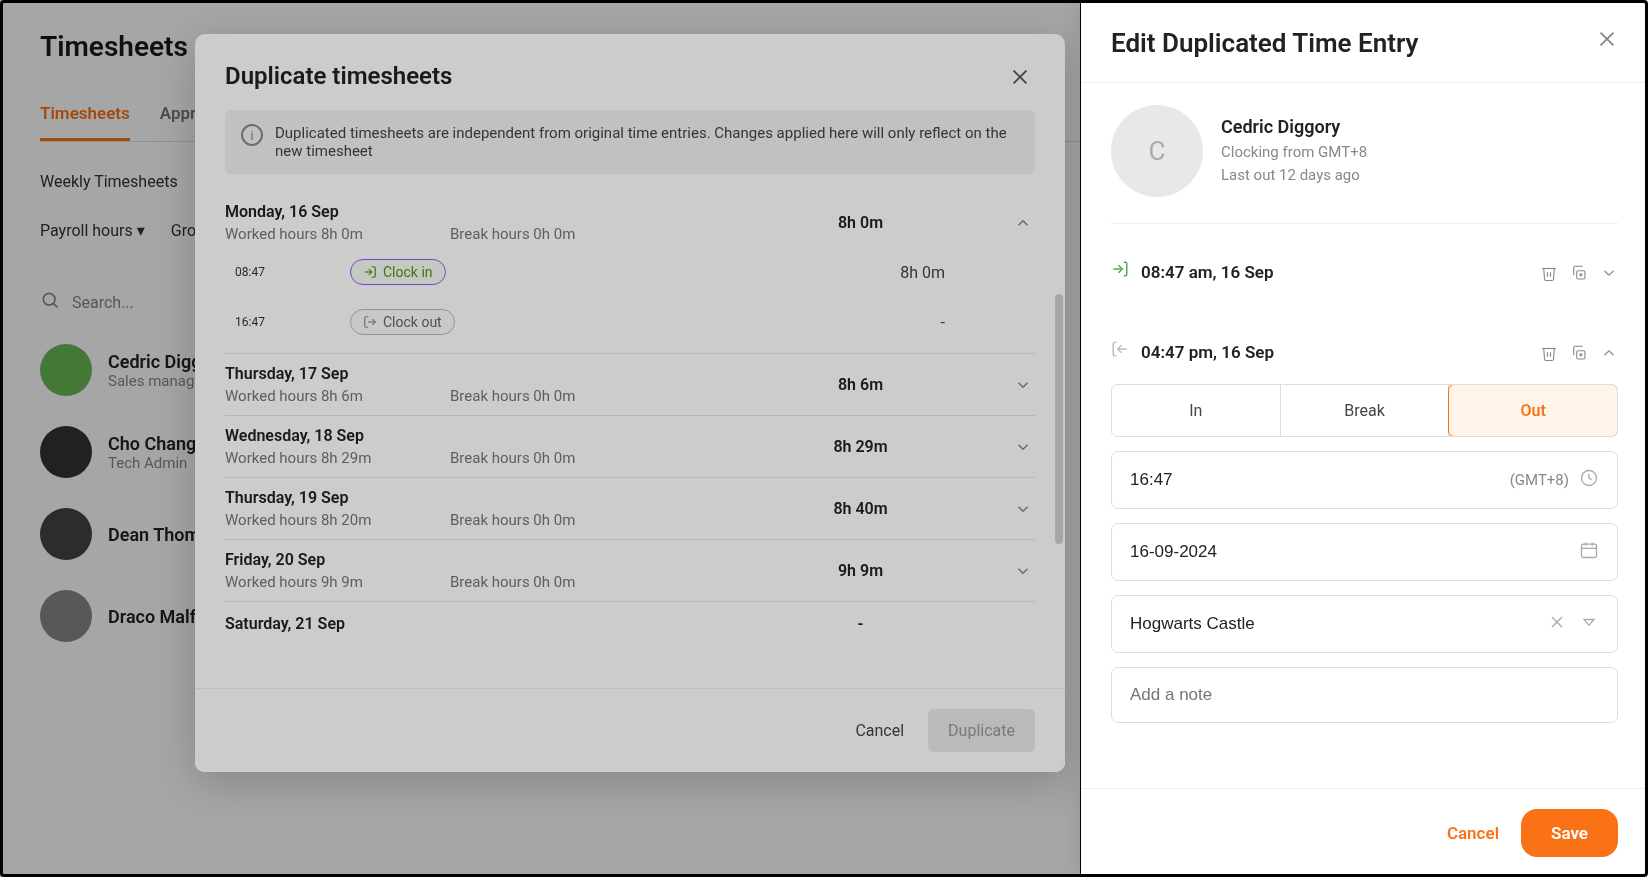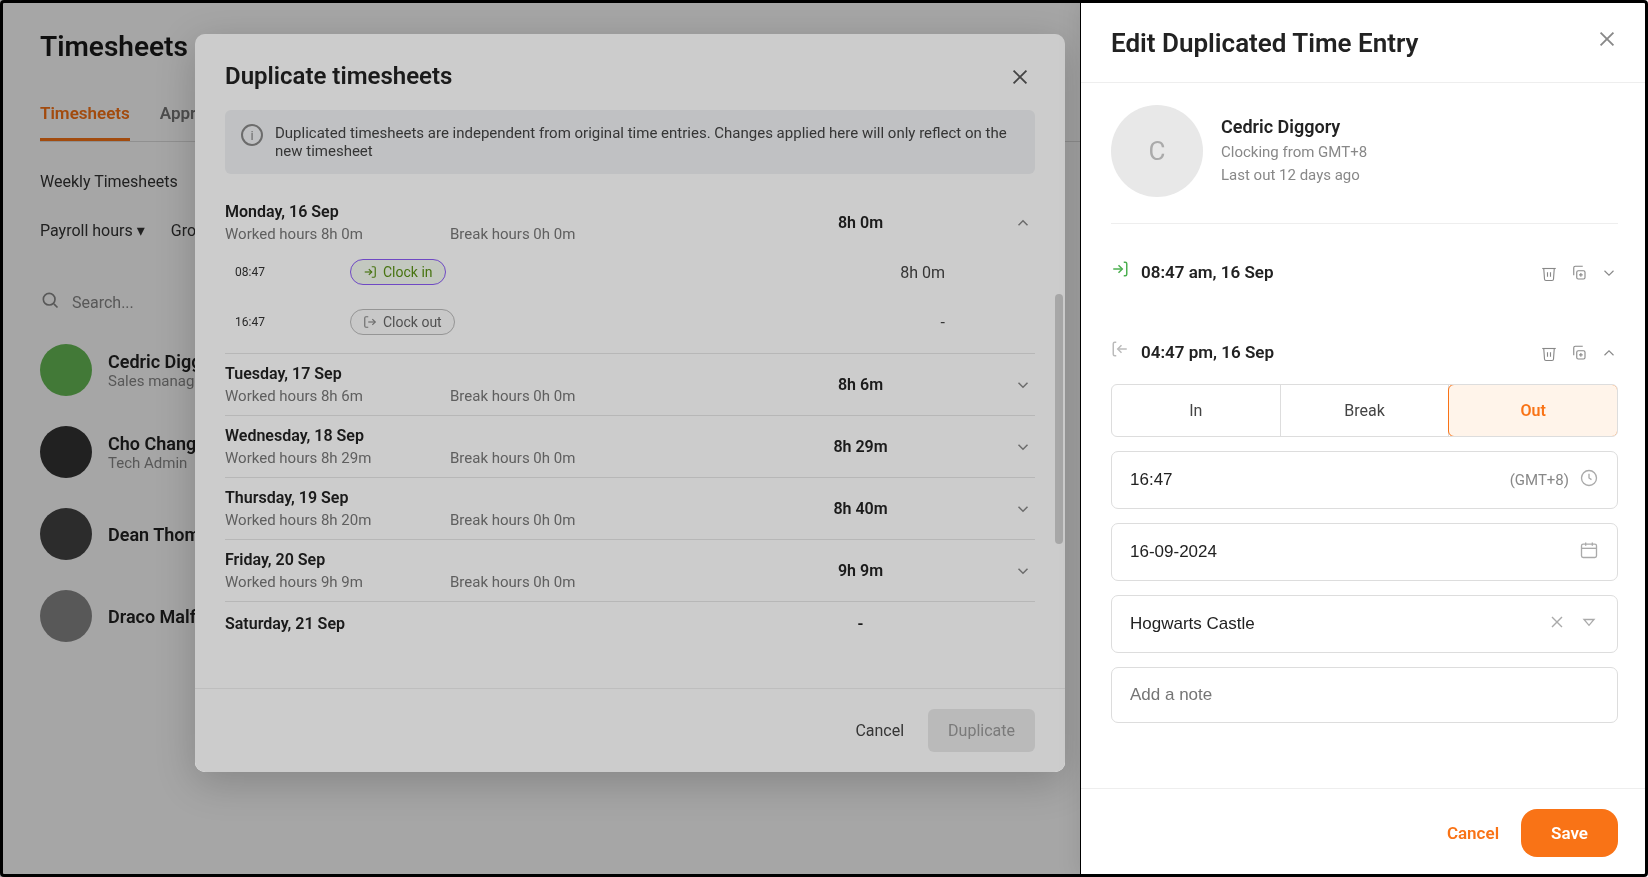--- a/index.html
+++ b/index.html
@@ -235,21 +235,21 @@
             </svg>
           <span>Clock out</span>
         </div>
         <div class="dur">-</div>
       </div>
     </div>
 
     <div class="day-block">
       <div class="day-head">
         <div class="day-left">
-          <div class="day-date">Tuesday, 17 Sep</div>
+          <div class="day-date">Thursday, 17 Sep</div>
           <div class="day-worked">Worked hours 8h 6m</div>
         </div>
         <div class="day-break">Break hours 0h 0m</div>
         <div class="day-total">8h 6m</div>
         <div class="day-chevron">
             <svg viewBox="0 0 24 24">
               <polyline points="6 9 12 15 18 9"></polyline>
             </svg>
           </div>
       </div>

